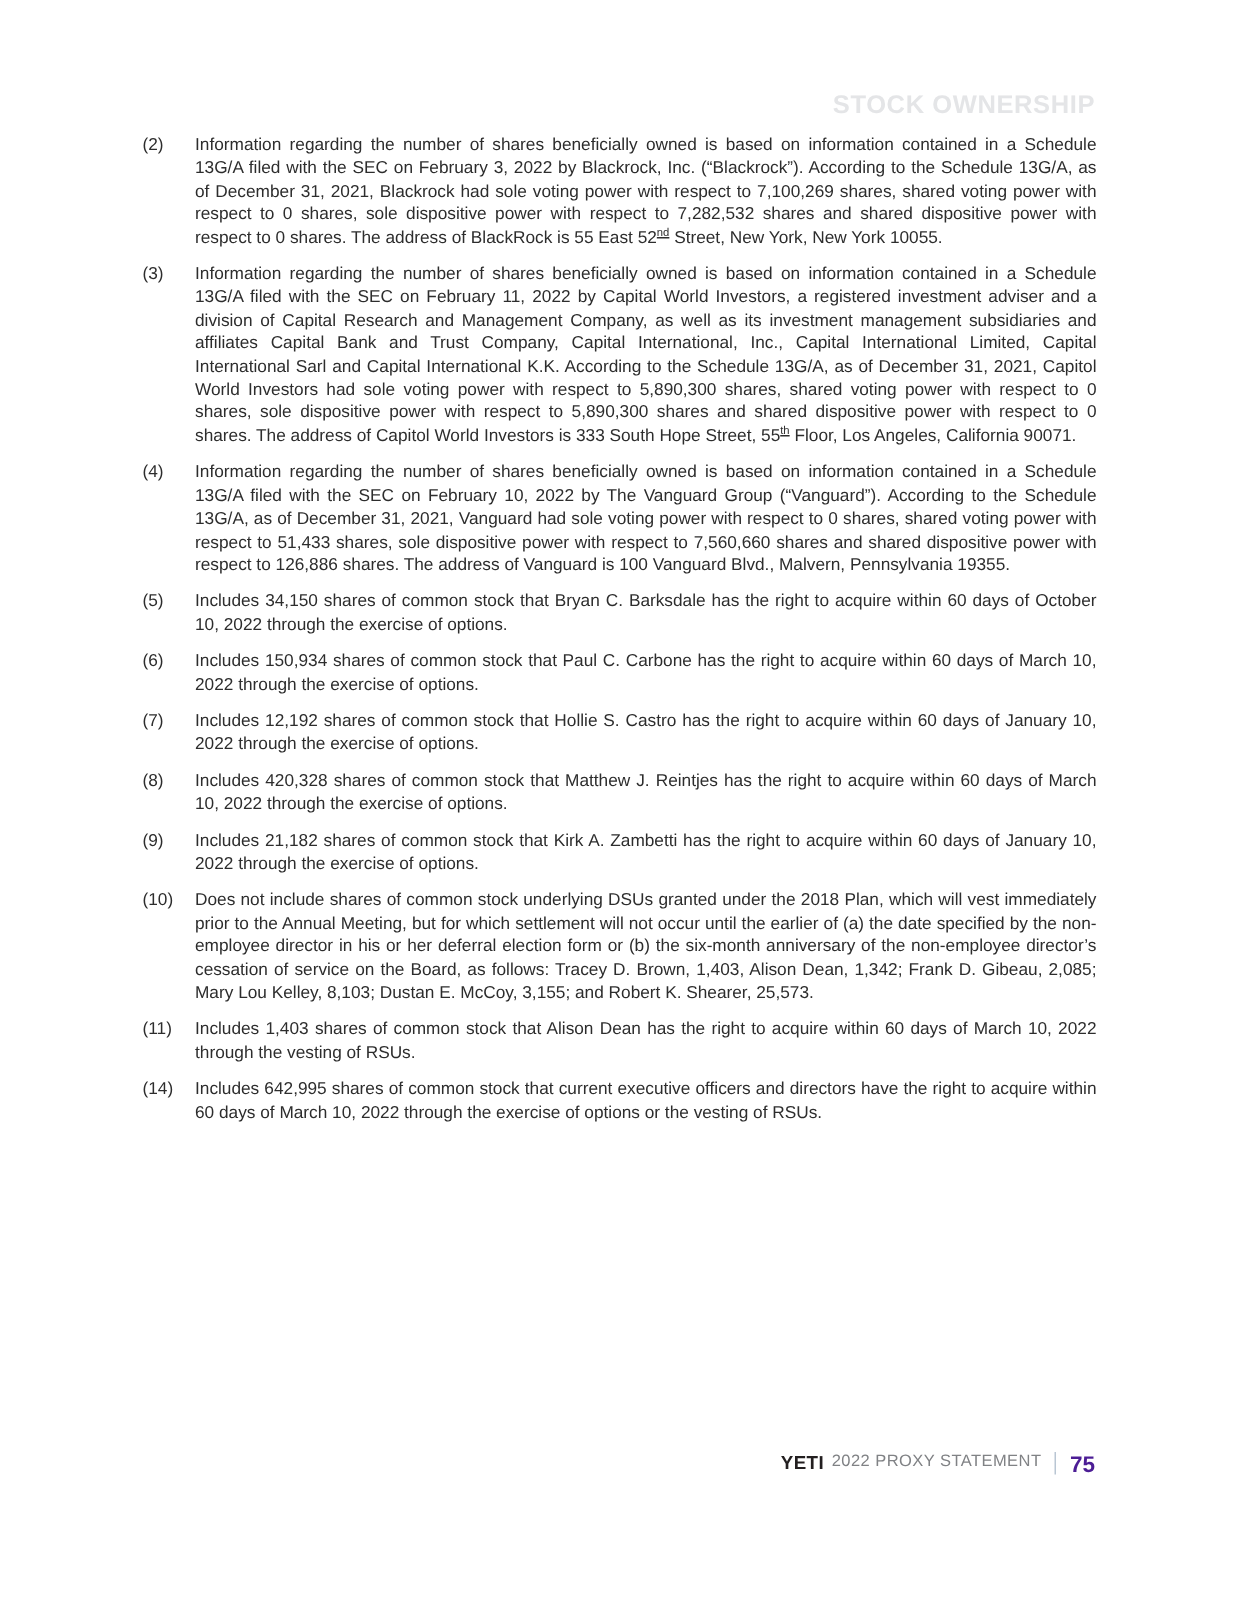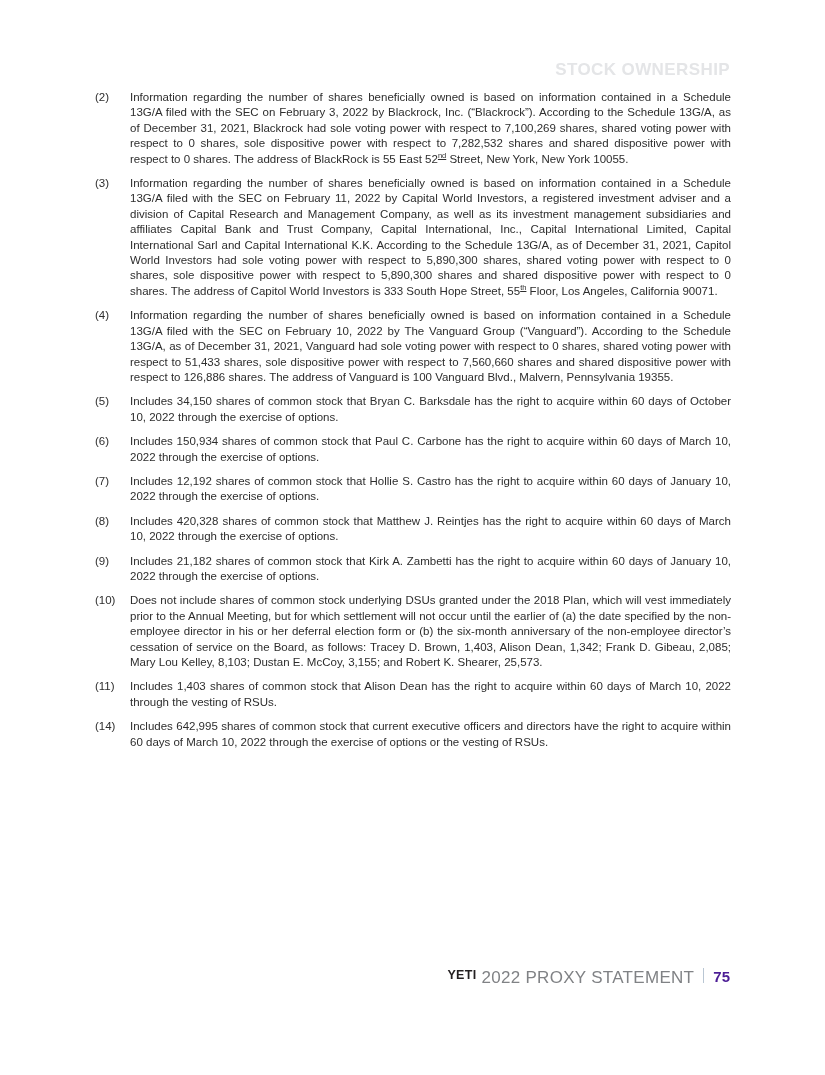--- a/index.html
+++ b/index.html
@@ -61,21 +61,21 @@
     white-space: nowrap;
     margin-left: 21px;
   }
   .footer-brand {
     font-size: 12.5px;
     font-weight: bold;
     color: #231f20;
     letter-spacing: 0.3px;
   }
   .footer-title {
-    font-size: 17px;
+    font-size: 11px;
     color: #808285;
     letter-spacing: 0.3px;
     margin-left: 5px;
   }
   .footer-sep {
     display: inline-block;
     width: 1px;
     height: 15px;
     background: #b9c6d3;
     margin: 0 9px;

